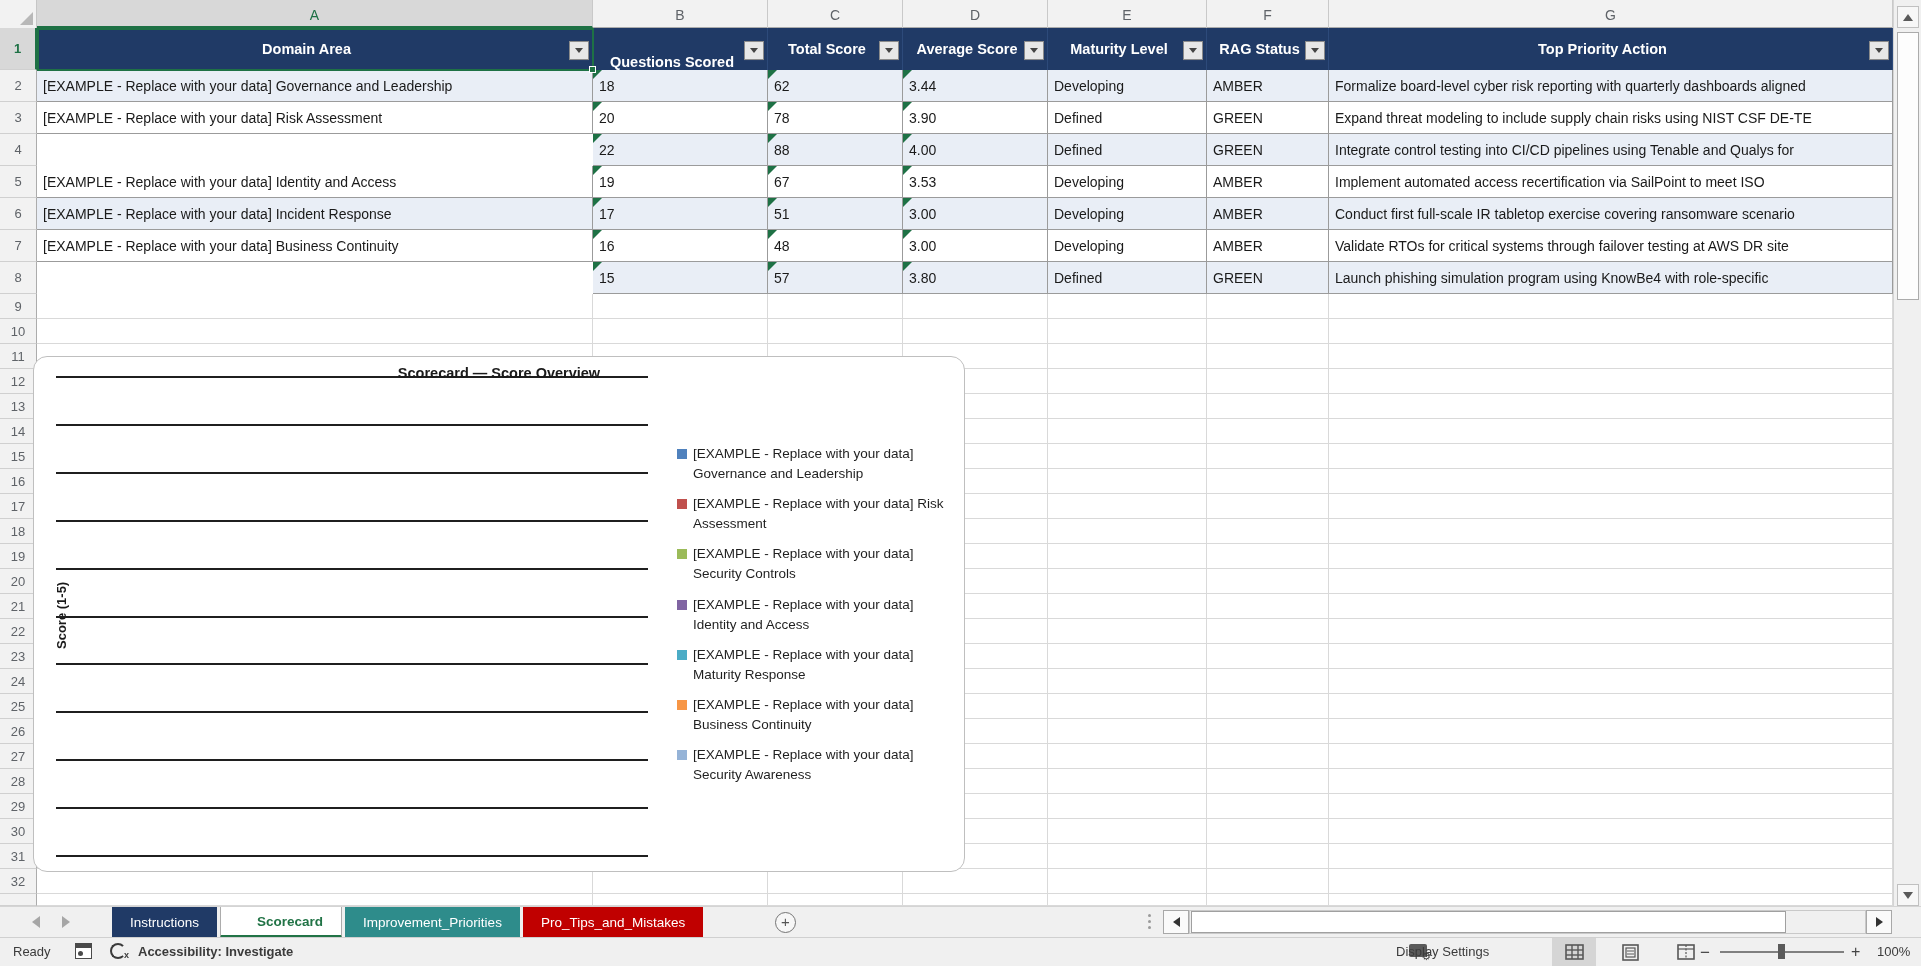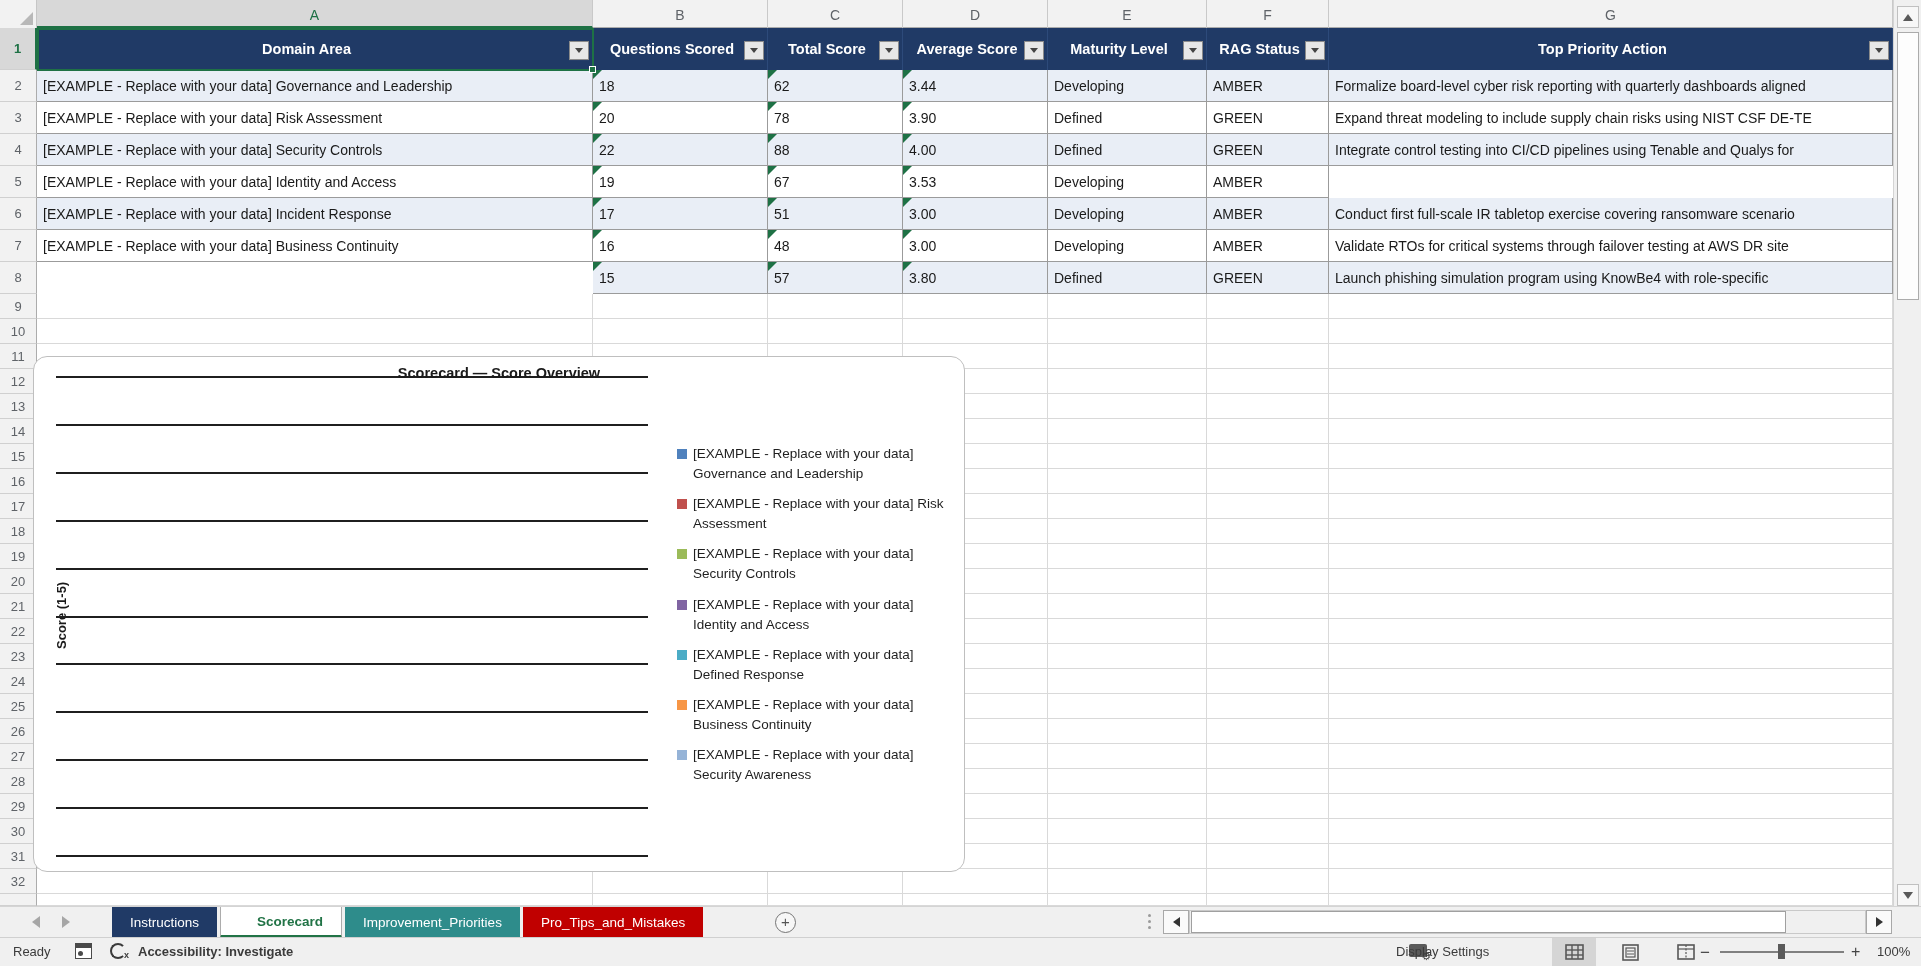--- a/index.html
+++ b/index.html
@@ -103,21 +103,21 @@
     </div>
 
   <div id="header-row">
       <div class="gut sel">1</div>
       <div class="hcell" style="left: 37px; width: 556px;">
         <div style="padding: 0px 20px 0px 4px;">Domain Area</div>
         <div class="filter-btn">
           <div class="fv"></div>
         </div>
       </div>
-      <div class="hcell" style="left: 593px; width: 175px;">
+      <div class="hcell" style="left: 593px; width: 175px; align-items: flex-end;">
         <div style="padding: 0px 20px 0px 4px;">Questions Scored</div>
         <div class="filter-btn">
           <div class="fv"></div>
         </div>
       </div>
       <div class="hcell" style="left: 768px; width: 135px;">
         <div style="padding: 0px 20px 0px 4px;">Total Score</div>
         <div class="filter-btn">
           <div class="fv"></div>
         </div>
@@ -164,36 +164,36 @@
         <div class="cell" style="left: 37px; width: 556px;">[EXAMPLE - Replace with your data] Risk Assessment</div>
         <div class="cell" style="left: 593px; width: 175px;">20<div class="tri-err"></div></div>
         <div class="cell" style="left: 768px; width: 135px;">78<div class="tri-err"></div></div>
         <div class="cell" style="left: 903px; width: 145px;">3.90<div class="tri-err"></div></div>
         <div class="cell" style="left: 1048px; width: 159px;">Defined</div>
         <div class="cell" style="left: 1207px; width: 122px;">GREEN</div>
         <div class="cell" style="left: 1329px; width: 564px;">Expand threat modeling to include supply chain risks using NIST CSF DE-TE</div>
       </div>
       <div class="row banded" style="top: 134px; height: 32px;">
         <div class="gut">4</div>
-        <div class="cell" style="left: 37px; width: 556px;">[EXAMPLE - Replace with your data] Security Controls</div>
         <div class="cell" style="left: 593px; width: 175px;">22<div class="tri-err"></div></div>
         <div class="cell" style="left: 768px; width: 135px;">88<div class="tri-err"></div></div>
         <div class="cell" style="left: 903px; width: 145px;">4.00<div class="tri-err"></div></div>
         <div class="cell" style="left: 1048px; width: 159px;">Defined</div>
         <div class="cell" style="left: 1207px; width: 122px;">GREEN</div>
         <div class="cell" style="left: 1329px; width: 564px;">Integrate control testing into CI/CD pipelines using Tenable and Qualys for</div>
       </div>
       <div class="row" style="top: 166px; height: 32px;">
         <div class="gut">5</div>
         <div class="cell" style="left: 37px; width: 556px;">[EXAMPLE - Replace with your data] Identity and Access</div>
         <div class="cell" style="left: 593px; width: 175px;">19<div class="tri-err"></div></div>
         <div class="cell" style="left: 768px; width: 135px;">67<div class="tri-err"></div></div>
         <div class="cell" style="left: 903px; width: 145px;">3.53<div class="tri-err"></div></div>
         <div class="cell" style="left: 1048px; width: 159px;">Developing</div>
         <div class="cell" style="left: 1207px; width: 122px;">AMBER</div>
+        <div class="cell" style="left: 1329px; width: 564px;">Implement automated access recertification via SailPoint to meet ISO</div>
       </div>
       <div class="row banded" style="top: 198px; height: 32px;">
         <div class="gut">6</div>
         <div class="cell" style="left: 37px; width: 556px;">[EXAMPLE - Replace with your data] Incident Response</div>
         <div class="cell" style="left: 593px; width: 175px;">17<div class="tri-err"></div></div>
         <div class="cell" style="left: 768px; width: 135px;">51<div class="tri-err"></div></div>
         <div class="cell" style="left: 903px; width: 145px;">3.00<div class="tri-err"></div></div>
         <div class="cell" style="left: 1048px; width: 159px;">Developing</div>
         <div class="cell" style="left: 1207px; width: 122px;">AMBER</div>
         <div class="cell" style="left: 1329px; width: 564px;">Conduct first full-scale IR tabletop exercise covering ransomware scenario</div>
@@ -506,21 +506,21 @@
           <div class="txt">Security Controls</div>
         </div>
         <div class="lg-entry" style="top: 237.6px;">
           <div class="mk" style="background: rgb(128, 100, 162);"></div>
           <div class="txt">[EXAMPLE - Replace with your data]</div>
           <div class="txt">Identity and Access</div>
         </div>
         <div class="lg-entry" style="top: 287.8px;">
           <div class="mk" style="background: rgb(75, 172, 198);"></div>
           <div class="txt">[EXAMPLE - Replace with your data]</div>
-          <div class="txt">Defined Response</div>
+          <div class="txt">Maturity Response</div>
         </div>
         <div class="lg-entry" style="top: 338px;">
           <div class="mk" style="background: rgb(247, 150, 70);"></div>
           <div class="txt">[EXAMPLE - Replace with your data]</div>
           <div class="txt">Business Continuity</div>
         </div>
         <div class="lg-entry" style="top: 388.2px;">
           <div class="mk" style="background: rgb(149, 179, 215);"></div>
           <div class="txt">[EXAMPLE - Replace with your data]</div>
           <div class="txt">Security Awareness</div>

